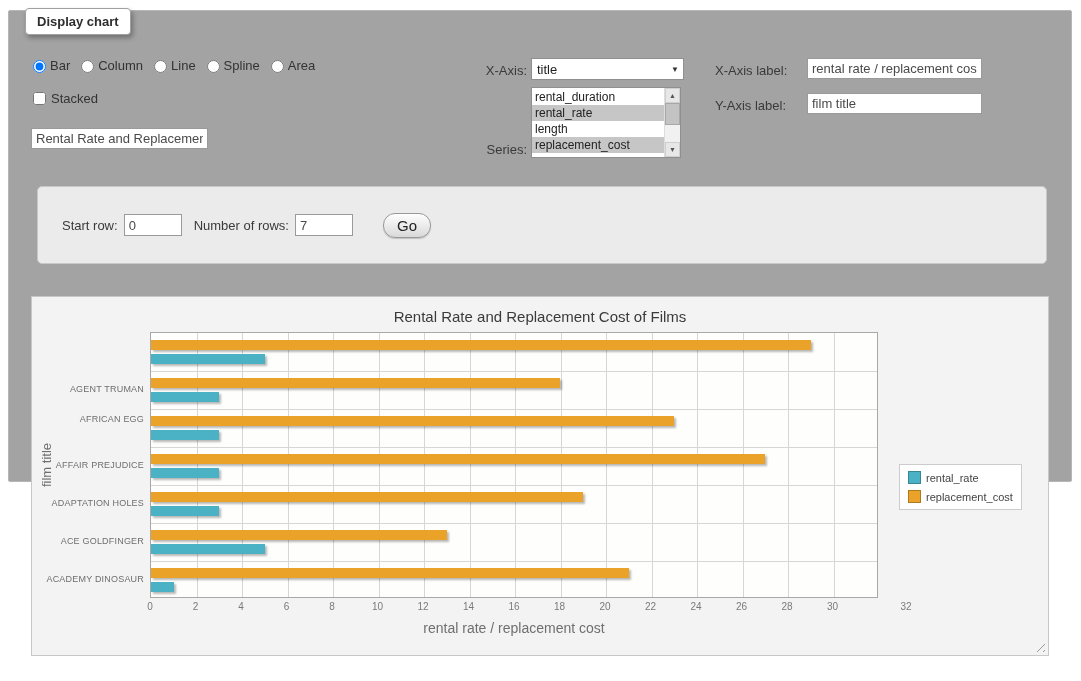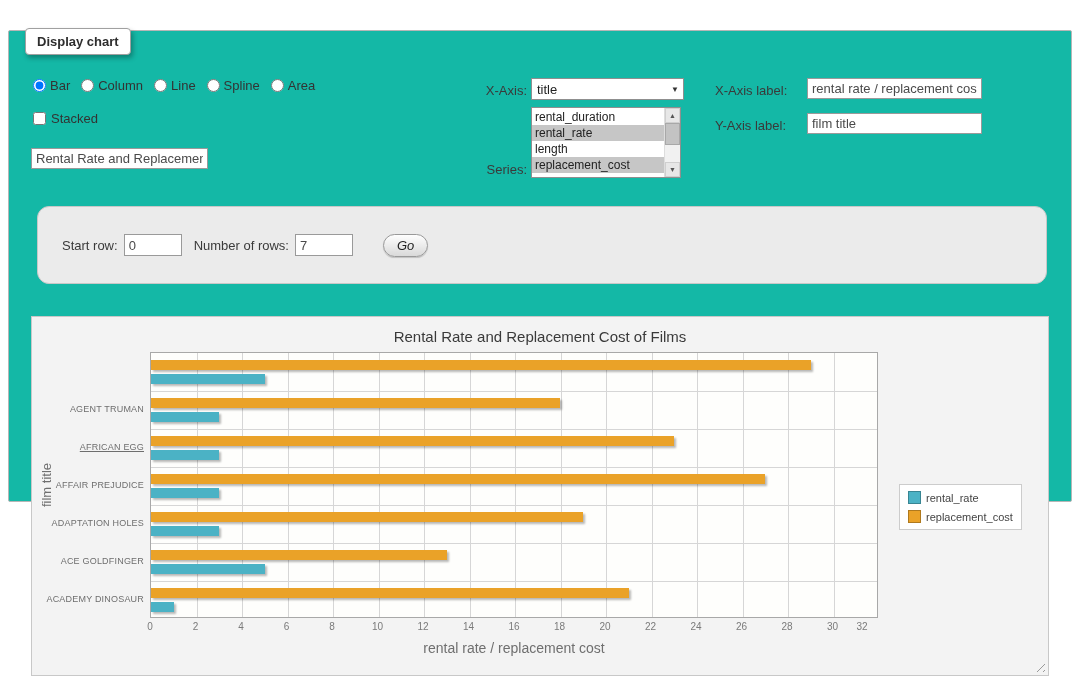--- a/index.html
+++ b/index.html
@@ -1,29 +1,29 @@
 <!DOCTYPE html>
 <html><head>
 <meta charset="utf-8">
 <style>
   * { box-sizing: border-box; }
   html,body { margin:0; padding:0; background:#fff; }
   .page { position:relative; width:1081px; height:681px; background:#fff;
           font-family:"Liberation Sans", sans-serif; font-size:13px; color:#333; overflow:hidden; }
 
   .fieldset { position:absolute; left:8px; top:10px; width:1064px; height:472px;
-              border:1px solid #b6b6b6; border-radius:2px; background:#14b8a6;margin-top:20px; }
+              border:1px solid #b6b6b6; border-radius:2px; background:#a3a3a3; }
 
   .legend-chip { position:absolute; left:16px; top:-3px; background:#fff; border:1px solid #a0a0a0;
                  border-radius:4px; padding:5px 11px; font-weight:bold; font-size:13px; color:#2e2e2e;
                  box-shadow:2px 3px 5px rgba(0,0,0,.3); z-index:5; }
 
   
   .chart-type-row { position:absolute; left:24px; top:47px; display:flex; align-items:center; }
-  .chart-type-row label { display:flex; align-items:center; margin-right:11px; cursor:default; }
+  .chart-type-row label { display:flex; align-items:flex-end; margin-right:11px; cursor:default; }
   .chart-type-row input { margin:0 4px 0 0; }
 
   .stacked-row { position:absolute; left:24px; top:80px; display:flex; align-items:center; }
   .stacked-row input { margin:0 5px 0 0; }
 
   input[type="text"] { border:1px solid #9a9a9a; font-family:"Liberation Sans", sans-serif;
                        font-size:13px; color:#4a4a4a; padding:2px 4px; background:#fff; }
 
   .title-input { position:absolute; left:22px; top:117px; width:177px; height:21px; }
 
@@ -46,27 +46,27 @@
   .sb-track { flex:1; position:relative; }
   .sb-thumb { position:absolute; top:0; left:0; right:0; height:22px; background:#c3c3c3; border:1px solid #a8a8a8; }
 
   .lbl-xaxislabel { position:absolute; left:706px; top:52px; width:86px; text-align:left; color:#3a3a3a; }
   .lbl-yaxislabel { position:absolute; left:706px; top:87px; width:86px; text-align:left; color:#3a3a3a; }
   .input-xaxislabel { position:absolute; left:798px; top:47px; width:175px; height:21px; }
   .input-yaxislabel { position:absolute; left:798px; top:82px; width:175px; height:21px; }
 
   
   .rows-box { position:absolute; left:28px; top:175px; width:1010px; height:78px;
-              background:#ebebeb; border:1px solid #c8c8c8; border-radius:12px;
+              background:#ebebeb; border:1px solid #c8c8c8; border-radius:5px;
               display:flex; align-items:center; padding-left:24px; }
   .rows-box span { color:#3a3a3a; }
   .rows-box input { width:58px; height:22px; margin:0 12px 0 6px; }
   .go-btn { margin-left:18px; padding:3px 13px; border:1px solid #999; border-radius:12px;
             background:linear-gradient(#fefefe,#d9d9d9); font-family:"Liberation Sans", sans-serif;
-            font-size:13px; color:#222; box-shadow:0 1px 1px rgba(0,0,0,.18); cursor:pointer;font-style:italic; }
+            font-size:15px; color:#222; box-shadow:0 1px 1px rgba(0,0,0,.18); cursor:pointer; }
 
   
   .chart-box { position:absolute; left:22px; top:285px; width:1018px; height:360px;
                background:#f3f3f3; border:1px solid #c8c8c8; }
   .chart-title { position:absolute; top:11px; left:0; width:100%; text-align:center;
                  font-size:15px; color:#3a3a3a; }
   .plot-area { position:absolute; left:118px; top:35px; width:728px; height:266px;
                background:#fefefc; border:1px solid #a8a8a8; }
   .gridline-v { position:absolute; top:0; bottom:0; width:1px; background:#d6d6d6; }
   .gridline-h { position:absolute; left:0; right:0; height:1px; background:#d6d6d6; }
@@ -160,21 +160,21 @@
       <span>Number of rows:</span>
       <input type="text" value="7" style="">
       <button class="go-btn">Go</button>
     </div>
 
     <div class="chart-box">
       <div class="chart-title">Rental Rate and Replacement Cost of Films</div>
       <div class="y-axis-title">film title</div>
       <div class="cat-labels">
           <div class="cat-label" style="top: 38px; height: 38px;">AGENT TRUMAN</div>
-          <div class="cat-label" style="top: 76px; height: 38px; text-decoration: underline;">AFRICAN EGG</div>
+          <div class="cat-label" style="top: 68px; height: 38px;">AFRICAN EGG</div>
           <div class="cat-label" style="top: 114px; height: 38px;">AFFAIR PREJUDICE</div>
           <div class="cat-label" style="top: 152px; height: 38px;">ADAPTATION HOLES</div>
           <div class="cat-label" style="top: 190px; height: 38px;">ACE GOLDFINGER</div>
           <div class="cat-label" style="top: 228px; height: 38px; text-align: center;">ACADEMY DINOSAUR</div>
         </div>
       <div class="plot-area">
           <div class="gridline-v" style="left: 45.5px;"></div>
           <div class="gridline-v" style="left: 91px;"></div>
           <div class="gridline-v" style="left: 136.5px;"></div>
           <div class="gridline-v" style="left: 182px;"></div>
@@ -220,21 +220,21 @@
           <div class="tick-label" style="left: 273px;">12</div>
           <div class="tick-label" style="left: 318.5px;">14</div>
           <div class="tick-label" style="left: 364px;">16</div>
           <div class="tick-label" style="left: 409.5px;">18</div>
           <div class="tick-label" style="left: 455px;">20</div>
           <div class="tick-label" style="left: 500.5px;">22</div>
           <div class="tick-label" style="left: 546px;">24</div>
           <div class="tick-label" style="left: 591.5px;">26</div>
           <div class="tick-label" style="left: 637px;">28</div>
           <div class="tick-label" style="left: 682.5px;">30</div>
-          <div class="tick-label" style="left: 712px;">32</div>
+          <div class="tick-label" style="left: 756px;">32</div>
         </div>
       <div class="x-axis-title">rental rate / replacement cost</div>
       <div class="legend-box">
           <div class="legend-row">
             <div class="legend-swatch" style="background: rgb(75, 178, 197);"></div>
             <div class="legend-label">rental_rate</div>
           </div>
           <div class="legend-row">
             <div class="legend-swatch" style="background: rgb(234, 162, 40);"></div>
             <div class="legend-label">replacement_cost</div>

